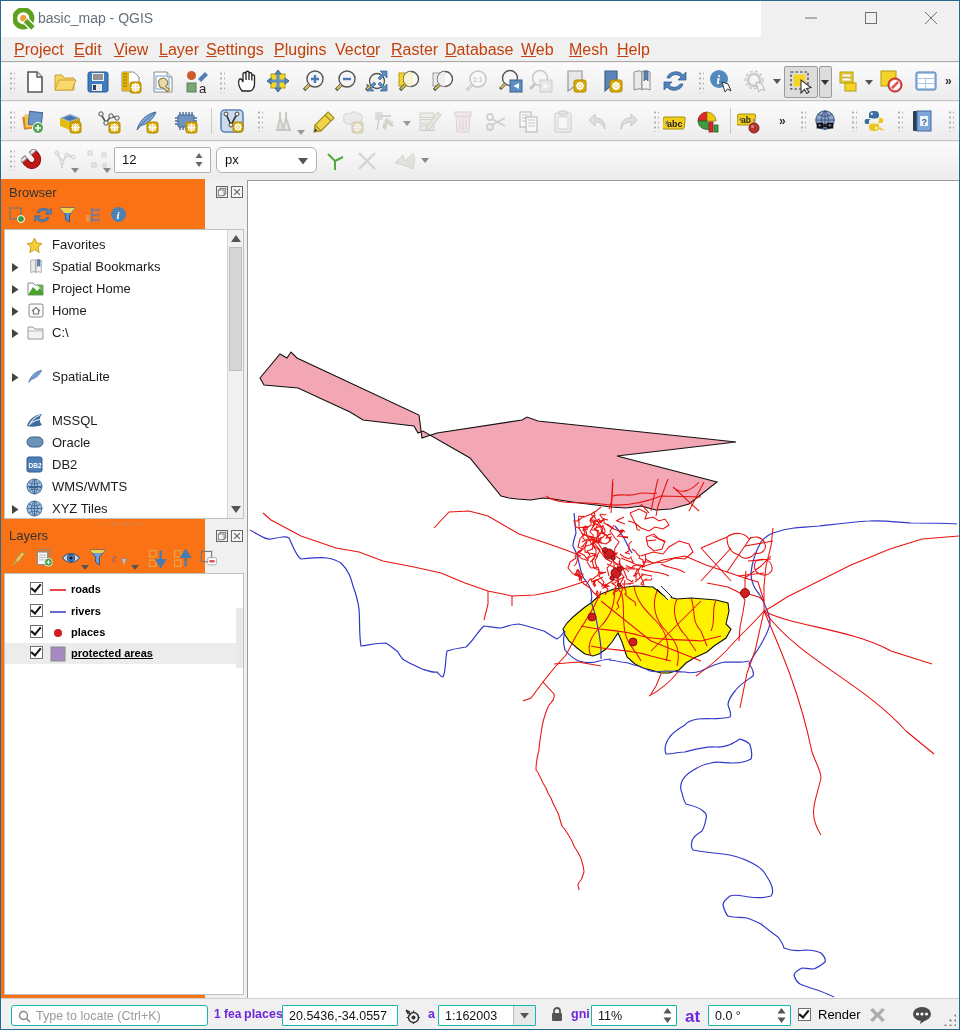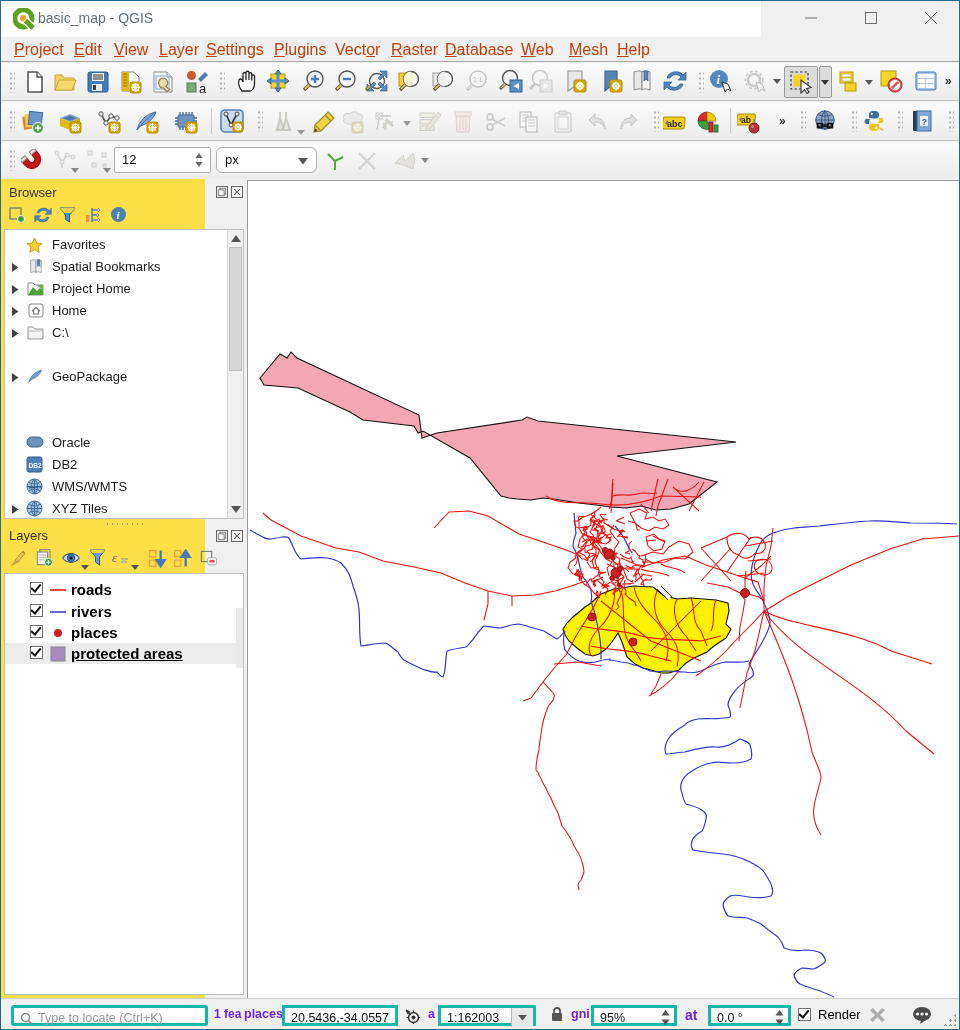--- a/index.html
+++ b/index.html
@@ -21,36 +21,36 @@
 #tb1 { top:62px; height:38px; }
 #tb2 { top:101px; height:39px; }
 #tb3 { top:141px; height:37px; border-bottom:none; }
 .grip { position:absolute; width:6px; height:22px; top:8px;
   background-image:radial-gradient(circle, #b0b0b0 1px, transparent 1.2px);
   background-size:4px 5px; }
 .sep { position:absolute; width:1px; height:26px; top:6px; background:#c9c9c9; }
 .ico { position:absolute; width:24px; height:24px; }
 .ddarr { position:absolute; width:8px; height:8px; color:#555; font-size:8px; }
 
-#dock { position:absolute; left:0; top:178px; width:204px; height:819px; background:#fde047; }
+#dock { position:absolute; left:0; top:178px; width:204px; height:819px; background:#f97316; }
 .ptitle { position:absolute; font-size:13px; color:#333; }
 .pbtn { position:absolute; width:12px; height:12px; border:1px solid #666; background:#f5f5f5; }
 .treebox { position:absolute; left:3px; width:240px; background:#fff; border:1px solid #c0c0c0; }
 .trow { position:absolute; left:0; width:100%; font-size:13px; color:#1a1a1a; height:22px; line-height:22px; }
-.lrow { position:absolute; left:0; width:100%; font-size:15px; height:21px; line-height:21px;padding-left:12px; }
+.lrow { position:absolute; left:0; width:100%; font-size:11px; height:21px; line-height:21px;padding-left:12px; }
 .lrow.sel { background:#ececec; }
 .cb { position:absolute; left:25px; top:3px; width:13px; height:13px; background:#fff; border:1px solid #707070; }
 .cb::after { content:""; position:absolute; left:2px; top:-1px; width:4px; height:8px; border:solid #111; border-width:0 2px 2px 0; transform:rotate(40deg); }
 .lsym { position:absolute; left:45px; top:3px; }
 .lname { position:absolute; left:66px; font-weight:bold; color:#000; }
 
 #canvas { position:absolute; left:246px; top:179px; width:712px; height:818px; background:#fff; border-left:1px solid #9a9a9a; border-top:1px solid #9a9a9a; }
 
 #status { position:absolute; left:0; top:997px; width:958px; height:31px; background:#f0f0f0; font-size:12px; color:#222; border-top:1px solid #cfcfcf; }
-.sbox { position:absolute; background:#fff; border:3px solid #14b8a6; border-radius:1px; font-size:12.5px; color:#111; }
+.sbox { position:absolute; background:#fff; border:1px solid #14b8a6; border-radius:1px; font-size:12.5px; color:#111; }
 .slbl { position:absolute; top:8px; font-size:12.5px; color:#6d28d9; }
 </style>
 </head>
 <body>
 <div id="win">
   <div id="titlebar">
     <svg style="position:absolute;left:12px;top:7px" width="22" height="22" viewBox="0 0 22 22">
       <circle cx="10.3" cy="10.3" r="8.6" fill="none" stroke="#5da11f" stroke-width="5"></circle>
       <circle cx="10.3" cy="10.3" r="3.2" fill="#f0a03c"></circle>
       <path d="M12 12 L19.5 19.5" stroke="#fff" stroke-width="7.5"></path>
@@ -556,21 +556,28 @@
           <span style="position:absolute;left:47px">C:\</span>
         </div>
       <div class="trow" style="top:136px">
           <svg class="tarr" style="position:absolute;left:7px;top:7px" width="7" height="9" viewBox="0 0 7 9">
             <path d="M0 0 L6.5 4.5 L0 9 Z" fill="#444"></path>
           </svg>
           <svg style="position:absolute;left:22px;top:3px" width="17" height="16" viewBox="0 0 24 24">
             <path d="M2 20 C4 12 10 4 21 2 C18 10 12 14 5 16 Z" fill="#7fa8d8" stroke="#4a6fa0" stroke-width="1"></path>
             <path d="M2 20 C7 13 13 8 21 2" fill="none" stroke="#4a6fa0" stroke-width="1"></path>
           </svg>
-          <span style="position:absolute;left:47px">GeoPackage</span>
+          <span style="position:absolute;left:47px">SpatiaLite</span>
+        </div>
+      <div class="trow" style="top:180px">
+          <svg style="position:absolute;left:21px;top:3px" width="18" height="15" viewBox="0 0 18 15">
+            <path d="M1 13 C3 6 8 2 16 1 C13 5 13 8 16 12 C11 14 5 14 1 13 Z" fill="#3e6d9c"></path>
+            <path d="M4 11 C6 7 9 4 14 2 M3 12 C6 9 10 7 15 6" stroke="#dce8f4" fill="none" stroke-width="1.1"></path>
+          </svg>
+          <span style="position:absolute;left:47px">MSSQL</span>
         </div>
       <div class="trow" style="top:202px">
           <svg style="position:absolute;left:21px;top:4px" width="18" height="12" viewBox="0 0 18 12">
             <rect x="1" y="1" width="16" height="10" rx="5" fill="#6d93bb" stroke="#3d608a"></rect>
           </svg>
           <span style="position:absolute;left:47px">Oracle</span>
         </div>
       <div class="trow" style="top:224px">
           <svg style="position:absolute;left:21px;top:2px" width="17" height="17" viewBox="0 0 17 17">
             <rect x="1" y="1" width="15" height="15" rx="2" fill="#4e7fb7" stroke="#2d5c92"></rect>
@@ -799,27 +806,27 @@
             <path d="M0 0 H9 L4.5 5.5 Z" fill="#555"></path>
           </svg>
         </div>
     </div>
     <svg style="position:absolute;left:549px;top:8px" width="14" height="15" viewBox="0 0 14 15">
         <rect x="2" y="6" width="10" height="8" rx="1" fill="#555"></rect>
         <path d="M4 6 V4 a3 3 0 0 1 6 0 V6" fill="none" stroke="#555" stroke-width="1.8"></path>
       </svg>
     <span class="slbl" style="left:570px;font-size:12.5px;font-weight:bold">gni</span>
     <div class="sbox" style="left:590px;top:6px;width:86px;height:21px">
-        <span style="position:absolute;left:6px;top:3px">95%</span>
+        <span style="position:absolute;left:6px;top:3px">11%</span>
       <div style="position:absolute;right:2px;top:1px"><svg width="13" height="17" viewBox="0 0 13 17">
             <path d="M6.5 1 L10.5 6.5 H2.5 Z" fill="#555"></path>
             <path d="M6.5 16 L2.5 10.5 H10.5 Z" fill="#555"></path>
           </svg></div>
     </div>
-    <span class="slbl" style="left:684px;font-size:14px;font-weight:bold">at</span>
+    <span class="slbl" style="left:684px;font-size:17px;font-weight:bold">at</span>
     <div class="sbox" style="left:707px;top:6px;width:83px;height:21px">
         <span style="position:absolute;left:6px;top:3px">0.0 °</span>
       <div style="position:absolute;right:2px;top:1px"><svg width="13" height="17" viewBox="0 0 13 17">
             <path d="M6.5 1 L10.5 6.5 H2.5 Z" fill="#555"></path>
             <path d="M6.5 16 L2.5 10.5 H10.5 Z" fill="#555"></path>
           </svg></div>
     </div>
     <span class="cb" style="left:797px;top:9px"></span>
     <span class="slbl" style="left:817px;font-size:13px;color:#000">Render</span>
     <svg style="position:absolute;left:868px;top:8px" width="17" height="16" viewBox="0 0 17 16" opacity=".55">

